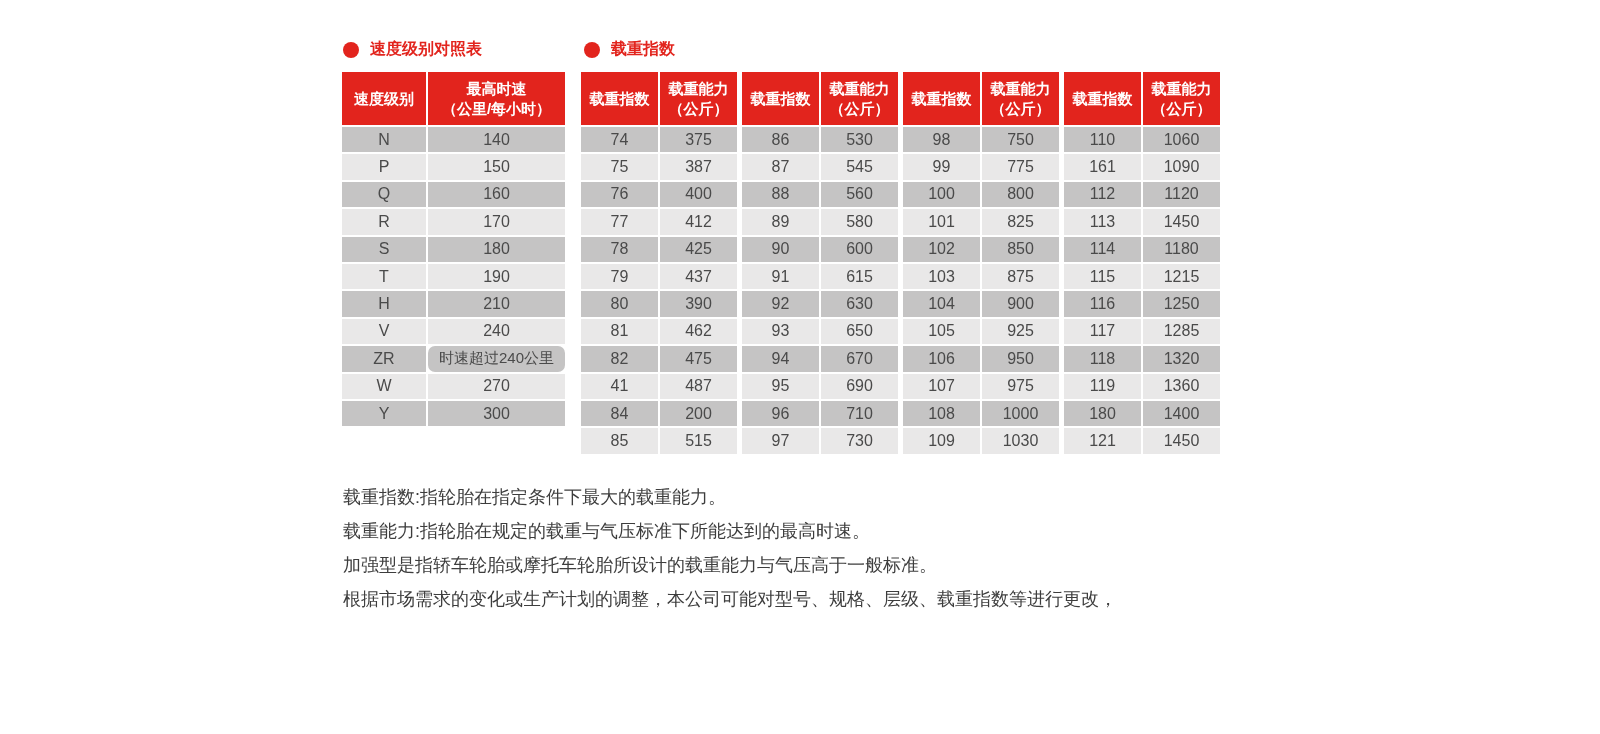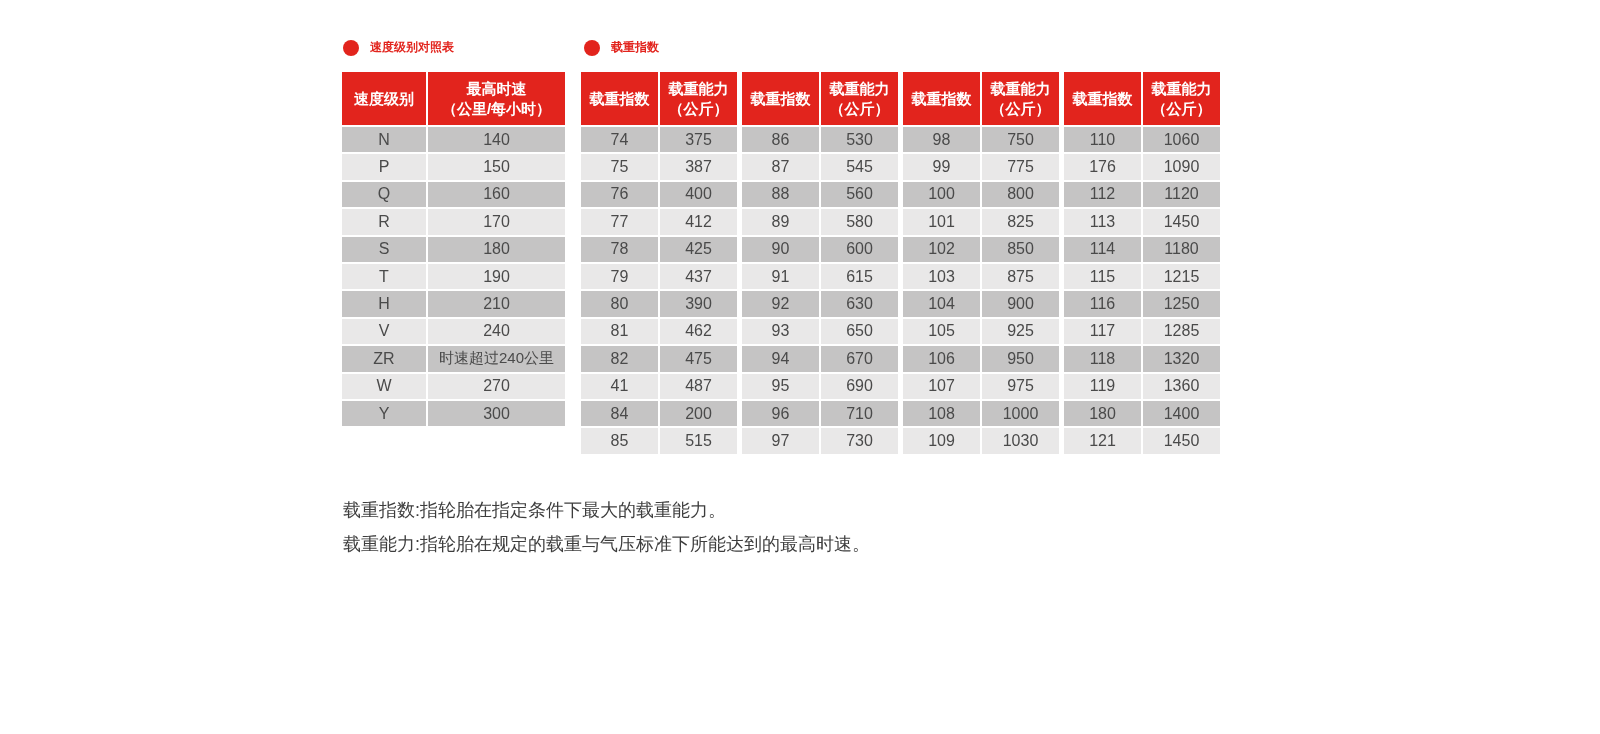--- a/index.html
+++ b/index.html
@@ -9,46 +9,46 @@
     --cell-text:#4a4a4a;
     --note-text:#3d3d3d;
   }
   *{margin:0;padding:0;box-sizing:border-box;}
   html,body{background:#ffffff;}
   body{font-family:"Liberation Sans","DejaVu Sans",sans-serif;}
   .page{position:relative;width:1600px;height:734px;background:#ffffff;overflow:hidden;}
 
   
   .sec-title{position:absolute;top:39px;display:flex;align-items:center;gap:11px;
-             font-size:12px;font-weight:bold;color:var(--red);}
+             font-size:16px;font-weight:bold;color:var(--red);}
   .dot{width:16px;height:16px;border-radius:50%;background:var(--red);flex:0 0 auto;}
 
   
   .hcell{background:var(--red);color:#ffffff;font-weight:bold;font-size:15px;line-height:1.3;
          display:flex;flex-direction:column;align-items:center;justify-content:center;text-align:center;}
   .bcell{display:flex;align-items:center;justify-content:center;text-align:center;
          font-size:16px;color:var(--cell-text);}
   .r-dark .bcell{background:var(--row-dark);}
   .r-light .bcell{background:var(--row-light);}
-  .bcell.cn{font-size:15px;}
+  .bcell.cn{font-size:15px;border-radius:7px;}
 
   
   .speed-table{position:absolute;left:342px;top:72px;display:grid;
                grid-template-columns:84px 137px;gap:2px;}
   .speed-table .hcell{height:53px;}
   .speed-table .bcell{height:25.4px;}
 
   
   .load-table{position:absolute;left:581px;top:72px;display:flex;gap:5px;}
   .load-group{display:grid;grid-template-columns:77px 77px;gap:2px;}
   .load-group .hcell{height:53px;}
   .load-group .bcell{height:25.4px;}
 
   
-  .notes{position:absolute;left:343px;top:480px;font-size:18px;line-height:34px;color:var(--note-text);margin-top:13px;}
+  .notes{position:absolute;left:343px;top:480px;font-size:18px;line-height:34px;color:var(--note-text);}
 </style>
 </head>
 <body>
 
 <div class="page">
 
   <div class="sec-title" style="left:343px;">
     <span class="dot"></span>
     <span>速度级别对照表</span>
   </div>
@@ -147,33 +147,35 @@
       </div>
       <div class="load-group">
         <div class="hcell">
           <div class="">载重指数</div>
         </div>
         <div class="hcell">
           <div class="">载重能力</div>
           <div class="">（公斤）</div>
         </div>
         <div class="r-dark" style="display: contents;"><div class="bcell">110</div><div class="bcell">1060</div></div>
-        <div class="r-light" style="display: contents;"><div class="bcell">176</div><div class="bcell">1090</div></div>
+        <div class="r-light" style="display: contents;"><div class="bcell">161</div><div class="bcell">1090</div></div>
         <div class="r-dark" style="display: contents;"><div class="bcell">112</div><div class="bcell">1120</div></div>
         <div class="r-light" style="display: contents;"><div class="bcell">113</div><div class="bcell">1450</div></div>
         <div class="r-dark" style="display: contents;"><div class="bcell">114</div><div class="bcell">1180</div></div>
         <div class="r-light" style="display: contents;"><div class="bcell">115</div><div class="bcell">1215</div></div>
         <div class="r-dark" style="display: contents;"><div class="bcell">116</div><div class="bcell">1250</div></div>
         <div class="r-light" style="display: contents;"><div class="bcell">117</div><div class="bcell">1285</div></div>
         <div class="r-dark" style="display: contents;"><div class="bcell">118</div><div class="bcell">1320</div></div>
         <div class="r-light" style="display: contents;"><div class="bcell">119</div><div class="bcell">1360</div></div>
         <div class="r-dark" style="display: contents;"><div class="bcell">180</div><div class="bcell">1400</div></div>
         <div class="r-light" style="display: contents;"><div class="bcell">121</div><div class="bcell">1450</div></div>
       </div>
     </div>
 
   <div class="notes">
 
   <div>载重指数:指轮胎在指定条件下最大的载重能力。</div>
       <div>载重能力:指轮胎在规定的载重与气压标准下所能达到的最高时速。</div>
+      <div>加强型是指轿车轮胎或摩托车轮胎所设计的载重能力与气压高于一般标准。</div>
+      <div>根据市场需求的变化或生产计划的调整，本公司可能对型号、规格、层级、载重指数等进行更改，</div>
     </div>
 
 </div>
 
 </body></html>

